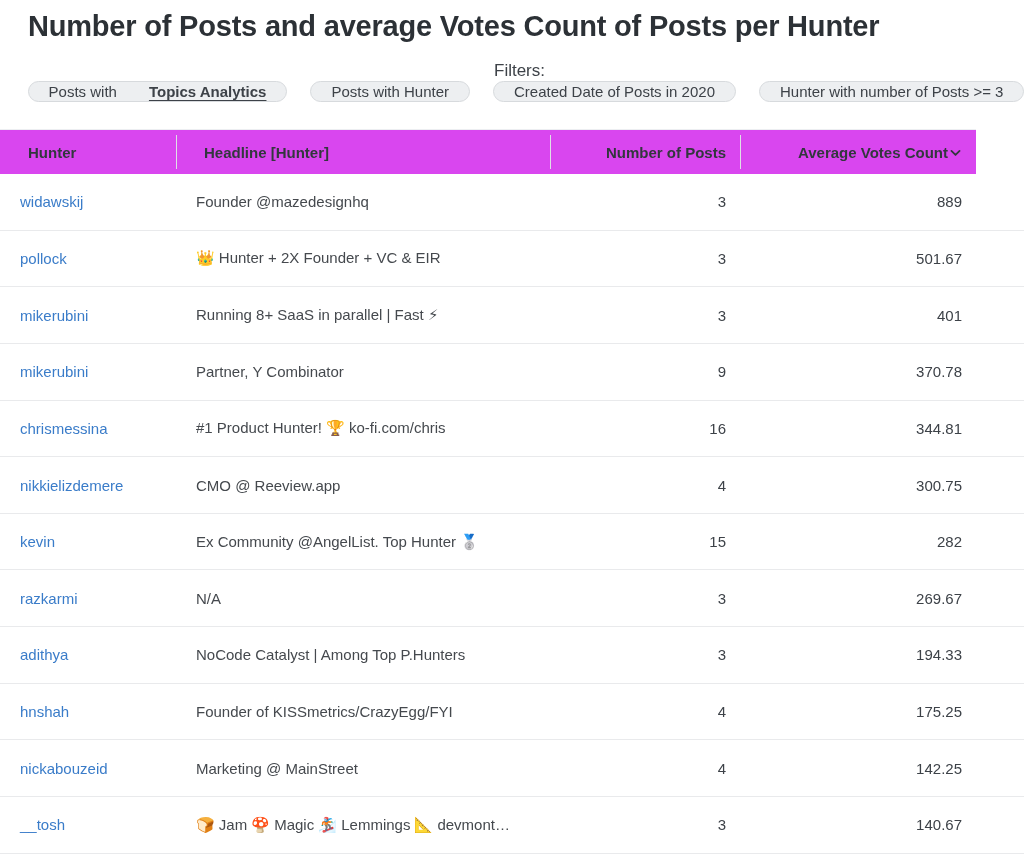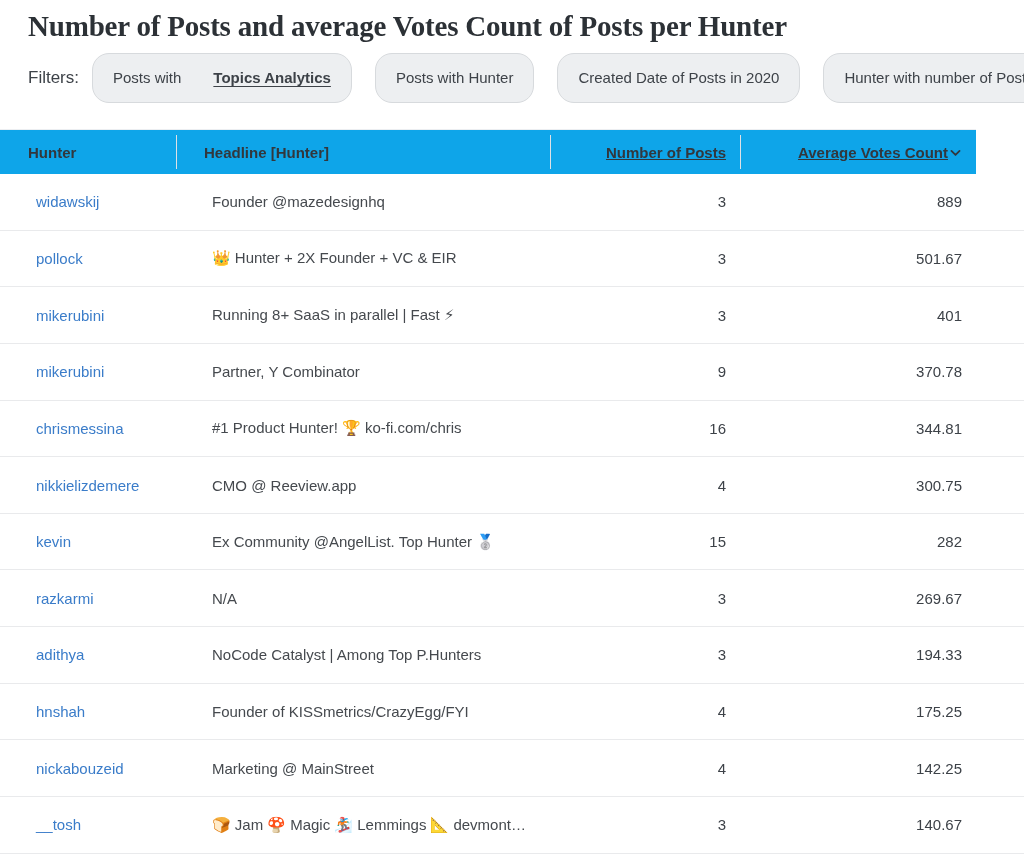--- a/index.html
+++ b/index.html
@@ -9,64 +9,63 @@
     width: 1024px; height: 856px; overflow: hidden;
     color: #3d4248;
   }
   .page { width: 1024px; height: 856px; position: relative; }
 
   
   .title {
     font-size: 29px; font-weight: 600; color: #2c3136;
     margin: 7px 6px 0 28px; letter-spacing: -0.2px; line-height: 38px;
     white-space: nowrap;
-    font-family: Liberation Serif, serif;
   }
 
   
   .filters {
     display: flex; align-items: center;
-    margin: 16px 0 16px 28px; height: 33px;
+    margin: 16px 0 16px 28px; height: 33px; flex-direction: column;
   }
   .filters-label { font-size: 17px; color: #3d4248; margin-right: 13px; }
   .pills { display: flex; align-items: center; gap: 23px; }
   .pill {
     display: flex; align-items: center; white-space: nowrap;
-    height: 50px; padding: 0 20px;
+    height: 21px; padding: 0 20px;
     background: #edeff1; border: 1px solid #d7dadd; border-radius: 17px;
     font-size: 15px; color: #3d4248; cursor: pointer; gap: 28px;
   }
   .pill-em { font-weight: 700; text-decoration: underline; text-underline-offset: 3px; margin-left: 4px; text-align: center; }
 
   
   .table { margin-top: 35px; width: 1024px; }
   .thead {
     display: grid; grid-template-columns: 176px 374px 190px 236px;
     width: 976px; height: 45px; align-items: center;
-    background: #0ea5e9; border-top: 1px solid #eceef1;
+    background: #d946ef; border-top: 1px solid #eceef1;
   }
   .th {
     font-size: 15px; font-weight: 700; color: #32373d;
     padding-left: 28px; position: relative; height: 100%;
     display: flex; align-items: center; cursor: pointer; white-space: nowrap;
   }
   .th + .th::before {
     content: ""; position: absolute; left: 0; top: 5px; bottom: 5px;
     width: 1px; background: #dee1e6;
   }
-  .th.num { justify-content: flex-end; padding-left: 12px; padding-right: 14px; text-decoration: underline; }
+  .th.num { justify-content: flex-end; padding-left: 12px; padding-right: 14px; }
   .sort-icon { margin-left: 1px; margin-top: 3px; flex: 0 0 auto; }
 
   .tr {
     display: grid; grid-template-columns: 176px 374px 190px 236px 1fr;
     height: 56.65px; align-items: center;
     border-bottom: 1px solid #e9eaec;
     font-size: 15px;
   }
-  .td { padding-left: 36px; white-space: nowrap; overflow: hidden; }
+  .td { padding-left: 20px; white-space: nowrap; overflow: hidden; }
   .td.num { text-align: right; padding-left: 0; padding-right: 14px; color: #3d4248; }
   .hunter-link { color: #3a7cc9; text-decoration: none; font-weight: 400; cursor: pointer; }
   .headline { color: #45494e; }
 </style>
 </head>
 <body>
 
 <div class="page">
 
   <h1 class="title">Number of Posts and average Votes Count of Posts per Hunter</h1>

